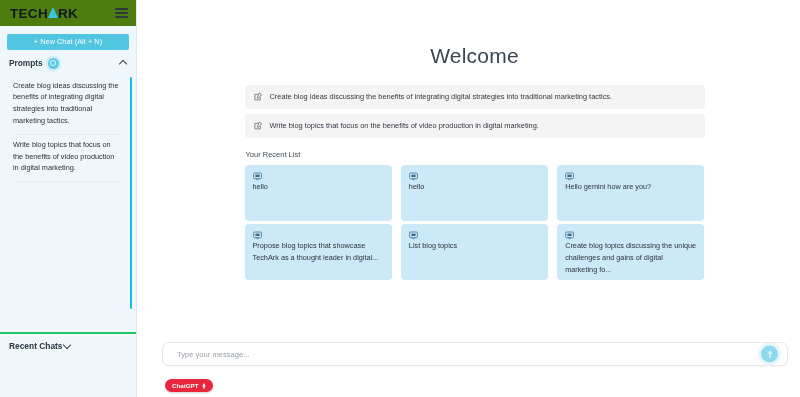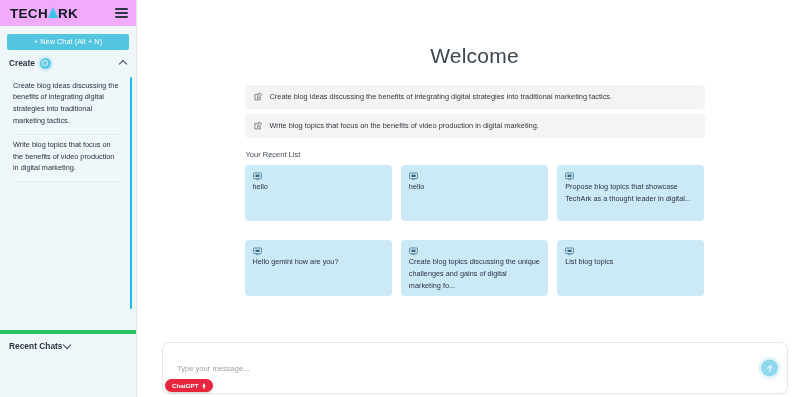--- a/index.html
+++ b/index.html
@@ -27,21 +27,21 @@
     background: #eff7fb;
     border-right: 1px solid #dce9f0;
     display: flex;
     flex-direction: column;
     position: relative;
     flex: 0 0 137px;
   }
 
   .sb-header {
     height: 26px;
-    background: #f0abfc;
+    background: #4d7c0f;
     display: flex;
     align-items: center;
     justify-content: space-between;
     padding: 0 8px 0 10px;
     flex: 0 0 26px;
   }
 
   .logo {
     display: flex;
     align-items: baseline;
@@ -176,21 +176,21 @@
     top: 0;
     left: 0;
     width: 2.5px;
     height: 232px;
     background: #1cb9ef;
     border-radius: 2px;
     cursor: pointer;
   }
 
   .recent-head {
-    border-top: 4px solid #22c55e;
+    border-top: 2px solid #22c55e;
     padding: 7px 9px 8px 9px;
     display: flex;
     align-items: center;
     cursor: pointer;
     flex: 0 0 auto;
   }
   .recent-head .section-title { font-size: 8.4px; }
   .sb-foot { flex: 0 0 38px; }
 
   
@@ -246,21 +246,21 @@
 
   .recent-label {
     font-size: 7.5px;
     color: #414b55;
     margin: 12px 0 6px 1px;
   }
 
   .grid {
     display: grid;
     grid-template-columns: repeat(3, 1fr);
-    gap: 19px 9px;
+    gap: 3px 9px;
   }
   .chat-card {
     background: #cce9f7;
     border-radius: 4px;
     height: 56px;
     padding: 7px 8px 6px 8px;
     cursor: pointer;
     overflow: hidden;
   }
   .chat-card .cc-icon { margin-bottom: 4px; }
@@ -273,21 +273,21 @@
 
   
   #composer {
     flex: 0 0 62px;
     position: relative;
     background: #ffffff;
     padding: 7px 12px 0 13px;
   }
   .input-shell {
     position: relative;
-    height: 52px;
+    height: 24px;
     border: 1px solid #e7e7ea;
     border-radius: 7px;
     background: #ffffff;
     box-shadow: 0 1px 2px rgba(0,0,0,0.04);
     display: flex;
     align-items: center;
     padding: 0 48px 0 14px;
   }
   .msg-input {
     flex: 1 1 auto;
@@ -361,21 +361,21 @@
         <span></span>
       </div>
     </div>
 
     <div class="newchat-wrap">
       <button class="newchat">+ New Chat (Alt + N)</button>
     </div>
 
     <div class="section-head">
       <div class="left">
-        <span class="section-title">Create</span>
+        <span class="section-title">Prompts</span>
         <span class="badge-circle">
           <svg width="6" height="6" viewBox="0 0 8 8">
               <rect x="1" y="1" width="6" height="6" rx="1" fill="none" stroke="#ffffff" stroke-width="1.1"></rect>
             </svg>
         </span>
       </div>
       <span class="chev"></span>
     </div>
 
     <div id="prompts-scroll">
@@ -450,56 +450,56 @@
           </div>
 
           <div class="chat-card">
             <span class="cc-icon">
               <svg width="9" height="9" viewBox="0 0 12 12">
                   <rect x="0.8" y="1.3" width="10.4" height="7.6" rx="1.3" fill="none" stroke="#3a6b86" stroke-width="1"></rect>
                   <rect x="3.2" y="3.5" width="5.6" height="3.2" fill="#3a6b86"></rect>
                   <path d="M4.3 8.9l1.7 2 1.7-2" fill="none" stroke="#3a6b86" stroke-width="1"></path>
                 </svg>
             </span>
-            <div class="cc-text">Propose blog topics that showcase TechArk as a thought leader in digital...</div>
+            <div class="cc-text">Hello gemini how are you?</div>
           </div>
 
           <div class="chat-card">
             <span class="cc-icon">
               <svg width="9" height="9" viewBox="0 0 12 12">
                   <rect x="0.8" y="1.3" width="10.4" height="7.6" rx="1.3" fill="none" stroke="#3a6b86" stroke-width="1"></rect>
                   <rect x="3.2" y="3.5" width="5.6" height="3.2" fill="#3a6b86"></rect>
                   <path d="M4.3 8.9l1.7 2 1.7-2" fill="none" stroke="#3a6b86" stroke-width="1"></path>
                 </svg>
             </span>
-            <div class="cc-text">Hello gemini how are you?</div>
+            <div class="cc-text">Propose blog topics that showcase TechArk as a thought leader in digital...</div>
+          </div>
+
+          <div class="chat-card">
+            <span class="cc-icon">
+              <svg width="9" height="9" viewBox="0 0 12 12">
+                  <rect x="0.8" y="1.3" width="10.4" height="7.6" rx="1.3" fill="none" stroke="#3a6b86" stroke-width="1"></rect>
+                  <rect x="3.2" y="3.5" width="5.6" height="3.2" fill="#3a6b86"></rect>
+                  <path d="M4.3 8.9l1.7 2 1.7-2" fill="none" stroke="#3a6b86" stroke-width="1"></path>
+                </svg>
+            </span>
+            <div class="cc-text">List blog topics</div>
           </div>
 
           <div class="chat-card">
             <span class="cc-icon">
               <svg width="9" height="9" viewBox="0 0 12 12">
                   <rect x="0.8" y="1.3" width="10.4" height="7.6" rx="1.3" fill="none" stroke="#3a6b86" stroke-width="1"></rect>
                   <rect x="3.2" y="3.5" width="5.6" height="3.2" fill="#3a6b86"></rect>
                   <path d="M4.3 8.9l1.7 2 1.7-2" fill="none" stroke="#3a6b86" stroke-width="1"></path>
                 </svg>
             </span>
             <div class="cc-text">Create blog topics discussing the unique challenges and gains of digital marketing fo...</div>
           </div>
 
-          <div class="chat-card">
-            <span class="cc-icon">
-              <svg width="9" height="9" viewBox="0 0 12 12">
-                  <rect x="0.8" y="1.3" width="10.4" height="7.6" rx="1.3" fill="none" stroke="#3a6b86" stroke-width="1"></rect>
-                  <rect x="3.2" y="3.5" width="5.6" height="3.2" fill="#3a6b86"></rect>
-                  <path d="M4.3 8.9l1.7 2 1.7-2" fill="none" stroke="#3a6b86" stroke-width="1"></path>
-                </svg>
-            </span>
-            <div class="cc-text">List blog topics</div>
-          </div>
-
         </div>
       </div>
     </div>
 
     <div id="composer">
       <div class="input-shell">
         <input class="msg-input" type="text" placeholder="Type your message..." style="">
         <button class="send-btn">
           <svg width="8" height="8" viewBox="0 0 10 10">
             <path d="M5 9V1.6M5 1.6L2.2 4.4M5 1.6l2.8 2.8" fill="none" stroke="#ffffff" stroke-width="1.2" stroke-linecap="round"></path>

